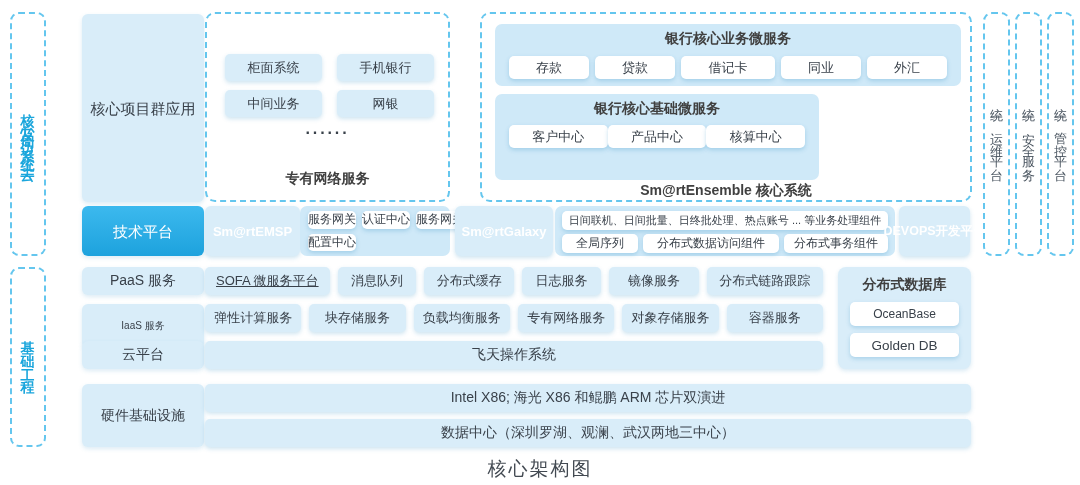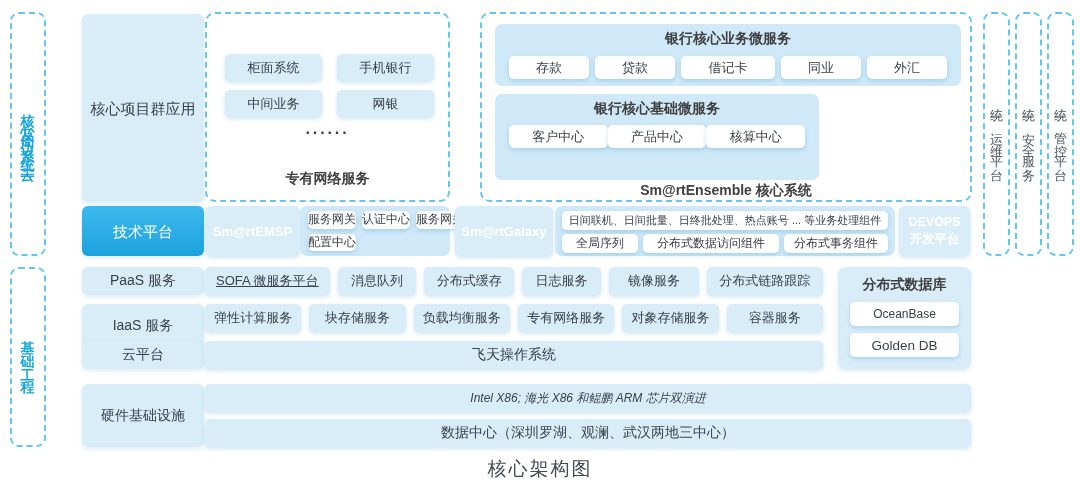--- a/index.html
+++ b/index.html
@@ -45,21 +45,21 @@
   <div class="sidebox" style="top:14px; height:188px;">
     <span>核心项目群</span>
     <span>应用</span>
   </div>
   <div class="sidebox blue" style="top:206px; height:50px;">
     <span>技术平台</span>
   </div>
   <div class="sidebox" style="top:267px; height:28px; font-size:14px;">
     <span>PaaS 服务</span>
   </div>
-  <div class="sidebox" style="top:304px; height:44px; font-size:14px;">
+  <div class="sidebox" style="top:304px; height:44px; font-size:10px;">
     <span>IaaS 服务</span>
   </div>
   <div class="sidebox" style="top:341px; height:28px; font-size:14px;">
     <span>云平台</span>
   </div>
   <div class="sidebox" style="top:384px; height:63px; font-size:14px;">
     <span>硬件基础设施</span>
   </div>
 
   <div class="dashedbox" style="left:205px; top:12px; width:245px; height:190px;">
@@ -104,21 +104,21 @@
   <div class="btn blue" style="position:absolute; left:455px; top:206px; width:98px; height:50px; font-weight:bold; border-radius:6px;">Sm@rtGalaxy</div>
   <div class="panel" style="left:555px; top:206px; width:340px; height:50px; padding:5px 7px;">
     <div class="btn btn-white" style="height:19px; font-size:11px; margin-bottom:4px;">日间联机、日间批量、日终批处理、热点账号 ... 等业务处理组件</div>
     <div style="display:flex; gap:5px; height:19px;">
       <div class="btn btn-white" style="width:76px; font-size:12px;">全局序列</div>
       <div class="btn btn-white" style="flex:1; font-size:12px;">分布式数据访问组件</div>
       <div class="btn btn-white" style="width:104px; font-size:12px;">分布式事务组件</div>
     </div>
   </div>
 
-  <div class="btn blue" style="position:absolute; left:899px; top:206px; width:71px; height:50px; flex-direction:column; font-weight:bold; font-size:12.5px; border-radius:6px; line-height:1.35;">
+  <div class="btn blue" style="position:absolute; left:899px; top:206px; width:71px; height:50px; flex-direction:row; font-weight:bold; font-size:12.5px; border-radius:6px; line-height:1.35;">
     <span>DEVOPS</span>
     <span>开发平台</span>
   </div>
 
   <div style="position:absolute; left:205px; top:267px; width:618px; height:28px; display:flex; gap:8px;">
     <div class="btn" style="flex:1.5;text-decoration:underline;">SOFA 微服务平台</div>
     <div class="btn" style="flex:0.95;">消息队列</div>
     <div class="btn" style="flex:1.08;">分布式缓存</div>
     <div class="btn" style="flex:0.95;">日志服务</div>
     <div class="btn" style="flex:1.08;">镜像服务</div>
@@ -135,21 +135,21 @@
   </div>
 
   <div class="btn" style="position:absolute; left:205px; top:341px; width:618px; height:28px; font-size:14px;">飞天操作系统</div>
 
   <div style="position:absolute; left:838px; top:267px; width:133px; height:102px; background:#d9edf9; border-radius:8px; display:flex; flex-direction:column; align-items:center; box-shadow:0 2px 4px rgba(64,150,200,0.2);">
     <div class="section-title" style="margin-top:9px;">分布式数据库</div>
     <div class="btn btn-white" style="width:109px; height:24px; margin-top:8px; font-size:12px;">OceanBase</div>
     <div class="btn btn-white" style="width:109px; height:24px; margin-top:7px; font-size:13.5px;">Golden DB</div>
   </div>
 
-  <div class="btn" style="position:absolute; left:205px; top:384px; width:766px; height:28px; font-size:12px;font-style:italic;">Intel X86; 海光 X86 和鲲鹏 ARM 芯片双演进</div>
+  <div class="btn" style="position:absolute; left:205px; top:384px; width:766px; height:28px; font-size:14px;">Intel X86; 海光 X86 和鲲鹏 ARM 芯片双演进</div>
   <div class="btn" style="position:absolute; left:205px; top:419px; width:766px; height:28px; font-size:14px;">数据中心（深圳罗湖、观澜、武汉两地三中心）</div>
 
   <div class="rail rail-gray" style="left:983px; top:12px; width:27px; height:244px;">
     <span class="vtext" style="letter-spacing:12px;">统一运维平台</span>
   </div>
   <div class="rail rail-gray" style="left:1015px; top:12px; width:27px; height:244px;">
     <span class="vtext" style="letter-spacing:12px;">统一安全服务</span>
   </div>
   <div class="rail rail-gray" style="left:1047px; top:12px; width:27px; height:244px;">
     <span class="vtext" style="letter-spacing:12px;">统一管控平台</span>

